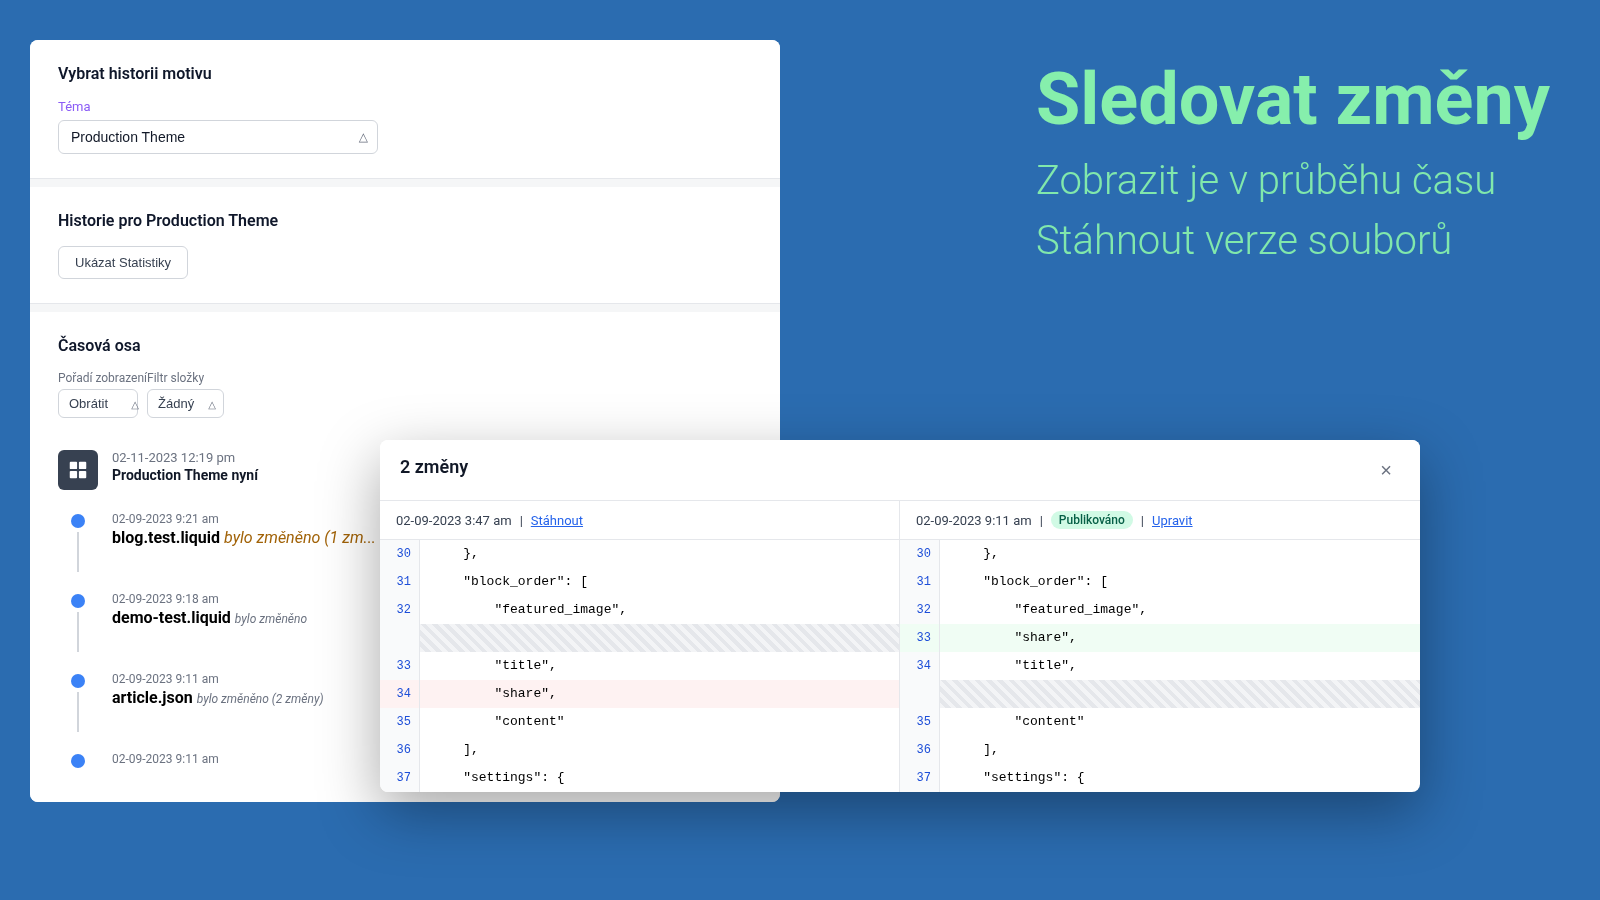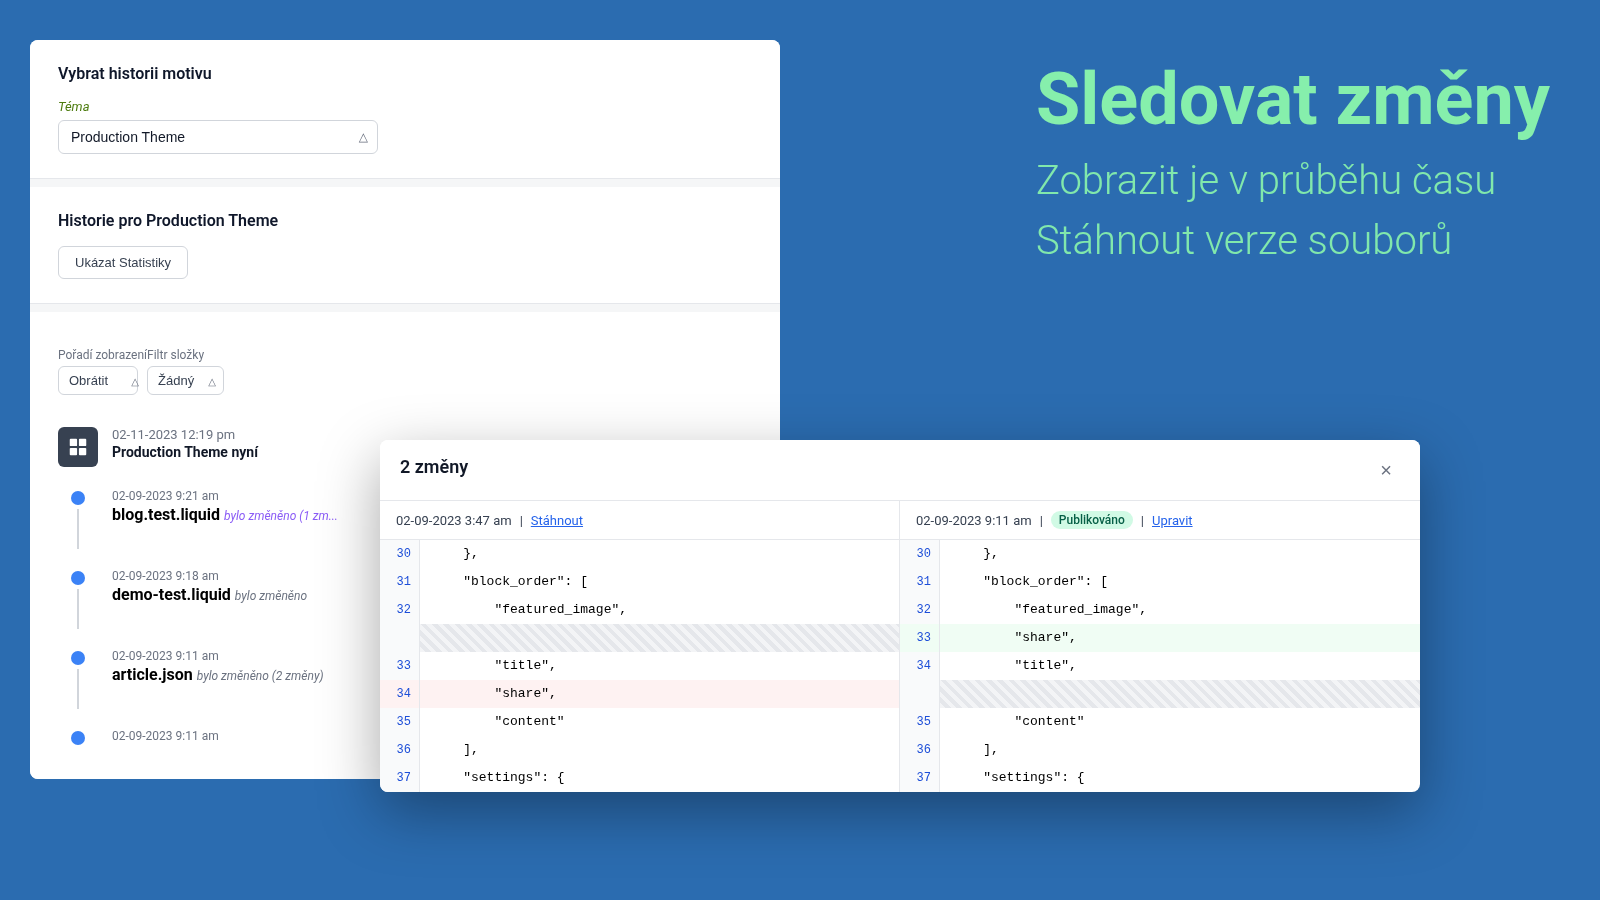--- a/index.html
+++ b/index.html
@@ -31,23 +31,22 @@
 
     .section-title {
       font-size: 16px;
       font-weight: 600;
       color: #0f172a;
       margin-bottom: 16px;
     }
 
     .field-label {
       font-size: 13px;
-      color: #4d7c0f;
+      color: #8b5cf6;
       margin-bottom: 6px;
-      font-style: italic;
     }
 
     .select-wrapper {
       position: relative;
       display: inline-block;
       width: 320px;
     }
 
     .select-wrapper select {
       width: 100%;
@@ -406,20 +405,21 @@
   <div style="height:8px; background:#f5f6f7;"></div>
 
   <div class="history-section">
     <div class="section-title">Historie pro Production Theme</div>
     <button class="btn-outline">Ukázat Statistiky</button>
   </div>
 
   <div style="height:8px; background:#f5f6f7;"></div>
 
   <div class="timeline-section">
+    <div class="section-title">Časová osa</div>
     <div class="timeline-controls">
       <div class="control-group">
         <span class="control-label">Pořadí zobrazení</span>
         <div class="select-mini-wrapper">
           <select class="control-select">
             <option>Obrátit</option>
           </select>
           <span class="select-mini-arrow">△</span>
         </div>
       </div>
@@ -451,21 +451,21 @@
         </div>
       </div>
 
       <div class="timeline-entry">
         <div class="timeline-dot-wrapper">
           <div class="timeline-dot"></div>
           <div class="timeline-line"></div>
         </div>
         <div class="timeline-item-info">
           <span class="entry-date">02-09-2023 9:21 am</span>
-          <span><strong>blog.test.liquid</strong> <em style="color:#8b5cf6;font-size:12px;">bylo změněno (1 zm...</em></span>
+          <span><strong>blog.test.liquid</strong> <em style="color:#a16207;font-size:16px;">bylo změněno (1 zm...</em></span>
         </div>
       </div>
 
       <div class="timeline-entry">
         <div class="timeline-dot-wrapper">
           <div class="timeline-dot"></div>
           <div class="timeline-line"></div>
         </div>
         <div class="timeline-item-info">
           <span class="entry-date">02-09-2023 9:18 am</span>

